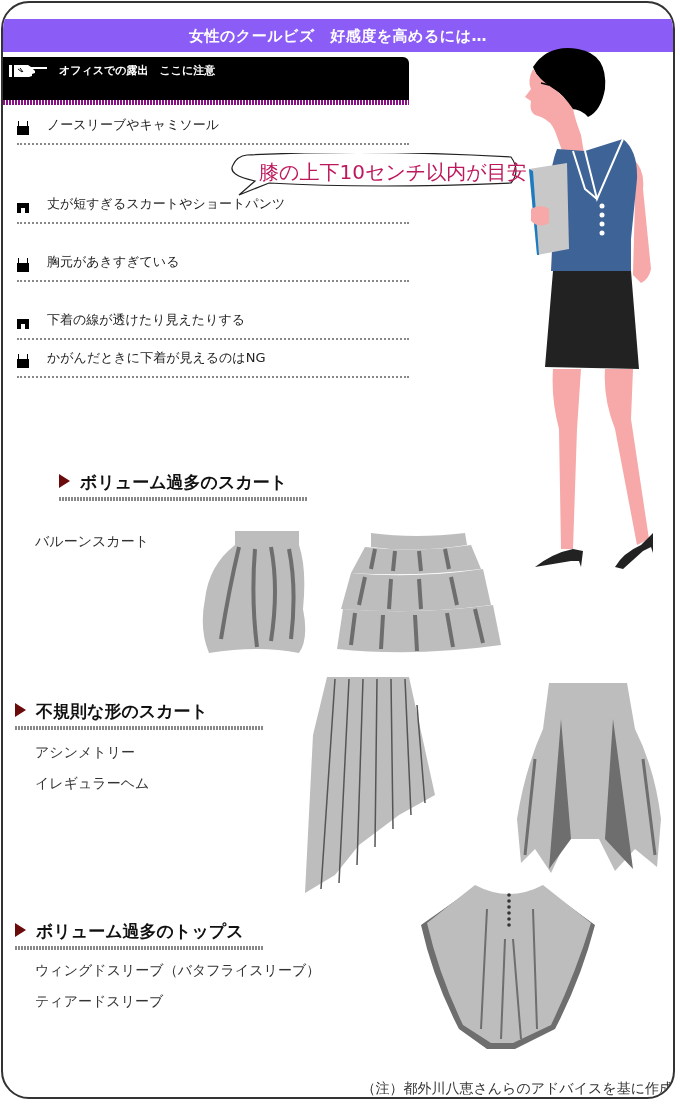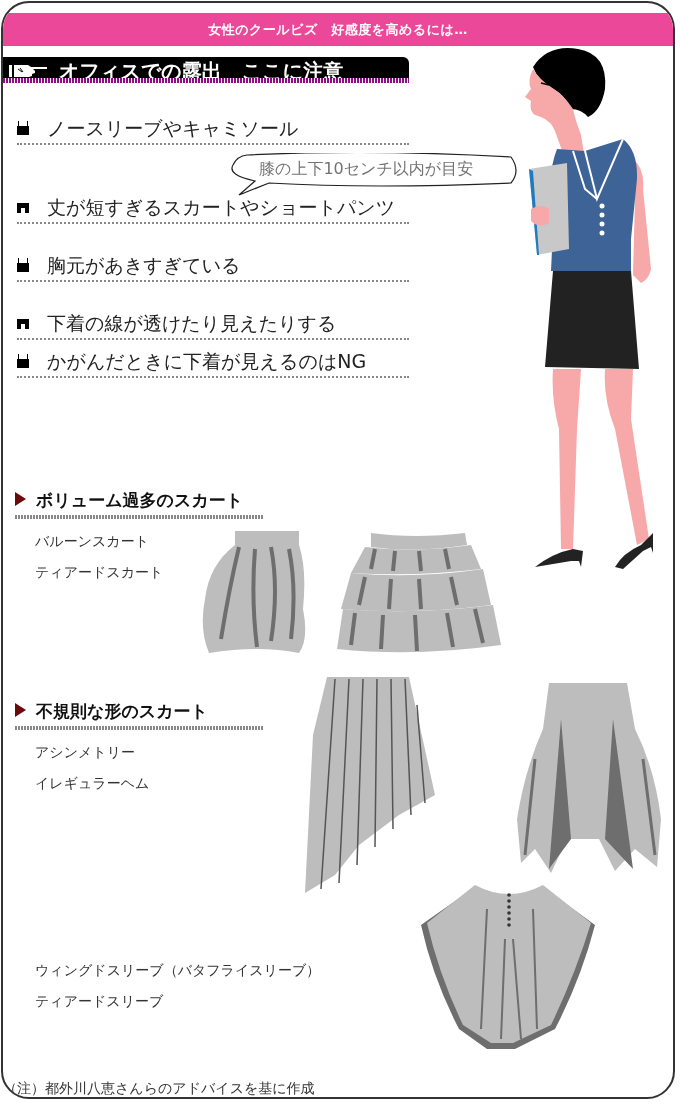--- a/index.html
+++ b/index.html
@@ -1,33 +1,33 @@
 <!DOCTYPE html>
 <html><head>
 <meta charset="utf-8">
 <style>
   html,body{margin:0;padding:0;background:#fff;}
   body{width:680px;height:1104px;position:relative;overflow:hidden;font-family:"DejaVu Sans","Liberation Sans",sans-serif;color:#222;}
   .frame{position:absolute;left:1px;top:1px;width:674px;height:1098px;border:2px solid #333;border-radius:28px;box-sizing:border-box;overflow:hidden;background:#fff;}
-  .titlebar{position:absolute;left:0;top:10px;width:100%;height:33px;background:#ec4899;color:#fff;text-align:center;font-weight:bold;font-size:13px;line-height:34px;letter-spacing:0.5px;}
-  .sec-header{position:absolute;left:0;height:21px;background:#000;color:#fff;font-weight:bold;font-size:20px;line-height:28px;border-top-right-radius:6px;}
+  .titlebar{position:absolute;left:0;top:16px;width:100%;height:33px;background:#8b5cf6;color:#fff;text-align:center;font-weight:bold;font-size:15px;line-height:34px;letter-spacing:0.5px;}
+  .sec-header{position:absolute;left:0;height:43px;background:#000;color:#fff;font-weight:bold;font-size:11px;line-height:28px;border-top-right-radius:6px;}
   .sec-header .hand{position:absolute;left:6px;top:5px;width:40px;height:18px;}
   .sec-header .label{position:absolute;left:56px;top:0;white-space:nowrap;}
   .sec-header .stripe{position:absolute;left:0;bottom:-5px;width:100%;height:5px;background:repeating-linear-gradient(90deg,#8a0f87 0 2px,#fff 2px 3px);}
   .warn-item{position:absolute;left:14px;width:392px;height:28px;}
   .warn-item .ico{position:absolute;left:0;top:6px;width:12px;height:14px;}
-  .warn-item .txt{position:absolute;left:30px;top:1px;font-size:19px;color:#222;white-space:nowrap;}
+  .warn-item .txt{position:absolute;left:30px;top:1px;font-size:13px;color:#222;white-space:nowrap;}
   .warn-item .dots{position:absolute;left:0;bottom:-2px;width:100%;border-bottom:2px dotted #888;}
   .bubble{position:absolute;left:226px;top:150px;width:290px;height:34px;}
-  .bubble .txt{position:absolute;left:30px;top:6px;font-size:16px;white-space:nowrap;color:#737373;}
+  .bubble .txt{position:absolute;left:30px;top:6px;font-size:20px;white-space:nowrap;color:#be185d;}
   .sub-head{position:absolute;left:12px;font-size:17px;font-weight:bold;color:#111;}
   .sub-head .tri{display:inline-block;width:0;height:0;border-top:7px solid transparent;border-bottom:7px solid transparent;border-left:11px solid #6a0a0a;margin-right:10px;vertical-align:middle;position:relative;top:-2px;}
   .sub-head .line{position:absolute;left:0;top:26px;height:4px;background:repeating-linear-gradient(90deg,#888 0 2px,#fff 2px 3px);}
   .design-item{position:absolute;left:32px;font-size:14px;color:#333;white-space:nowrap;}
-  .note{position:absolute;left:0;width:100%;top:1077px;text-align:left;font-size:14px;color:#333;}
+  .note{position:absolute;left:0;width:100%;top:1077px;text-align:right;font-size:14px;color:#333;}
   svg{display:block;}
 </style>
 </head>
 <body>
 
 <div class="frame">
 
   <div class="titlebar">女性のクールビズ　好感度を高めるには…</div>
 
   <div class="sec-header" style="top:54px;width:406px;">
@@ -111,26 +111,25 @@
     <path d="M60 232 L138 232 L146 330 L52 328 Z" fill="#222"></path>
 
     <path d="M60 330 L88 330 L84 390 L80 510 L68 510 L66 390 Q58 360 60 330Z" fill="#f7a8a8"></path>
     <path d="M112 330 L140 330 L138 380 L156 500 L144 506 L122 390 Q110 360 112 330Z" fill="#f7a8a8"></path>
 
     <path d="M42 528 Q60 514 80 510 L90 512 L88 528 L86 522 L78 522 Z" fill="#222"></path>
     <path d="M122 528 Q130 514 148 506 L160 494 L160 514 L158 508 L150 512 L130 530 Z" fill="#222"></path>
   </svg>
 
 
-  <div class="sub-head" style="top:486px;">
+  <div class="sub-head" style="top:468px;margin-left:44px;">
     <span class="tri"></span><span>ボリューム過多のスカート</span>
     <div class="line" style="width:248px;"></div>
   </div>
   <div class="design-item" style="top:530px;">バルーンスカート</div>
-  <div class="design-item" style="top:561px;">ティアードスカート</div>
 
   <svg style="position:absolute;left:196px;top:526px;" width="110" height="126" viewBox="0 0 110 126">
     <rect x="36" y="2" width="64" height="14" fill="#bdbdbd"></rect>
     <path d="M36 16 L100 16 Q108 40 104 80 Q110 110 100 124 Q60 116 10 124 Q0 100 6 70 Q10 36 36 16Z" fill="#bdbdbd"></path>
     <path d="M40 18 Q30 60 22 110 M56 20 Q52 70 58 118 M72 18 Q80 60 72 112 M90 20 Q98 60 92 110" stroke="#6e6e6e" stroke-width="4" fill="none"></path>
   </svg>
   <svg style="position:absolute;left:332px;top:530px;" width="170" height="124" viewBox="0 0 170 124">
     <path d="M36 0 Q80 6 130 0 L132 12 Q80 20 36 14Z" fill="#bdbdbd"></path>
     <path d="M30 14 Q80 20 136 12 L146 36 Q80 44 16 40Z" fill="#bdbdbd"></path>
     <path d="M16 40 Q80 46 148 36 L156 72 Q80 82 6 76Z" fill="#bdbdbd"></path>
@@ -148,20 +147,24 @@
   <svg style="position:absolute;left:296px;top:672px;" width="140" height="224" viewBox="0 0 140 224">
     <path d="M28 2 L110 2 L136 120 L100 140 L60 170 L36 200 L6 218 L14 60Z" fill="#bdbdbd"></path>
     <path d="M36 4 L22 214 M50 4 L40 208 M64 4 L58 190 M78 4 L76 172 M92 4 L94 154 M106 4 L112 140 M118 30 L126 128" stroke="#555" stroke-width="1.5"></path>
   </svg>
   <svg style="position:absolute;left:512px;top:676px;" width="150" height="196" viewBox="0 0 150 196">
     <path d="M34 4 L112 4 L120 50 Q140 90 146 140 L142 188 L120 170 L100 192 L84 160 L52 160 L36 194 L20 170 L6 184 L2 140 Q10 90 28 50Z" fill="#bdbdbd"></path>
     <path d="M46 40 L34 190 L56 160Z M98 40 L118 190 L90 160Z" fill="#6e6e6e"></path>
     <path d="M20 80 L10 176 M128 80 L140 176" stroke="#6e6e6e" stroke-width="3"></path>
   </svg>
 
+  <div class="sub-head" style="top:917px;">
+    <span class="tri"></span><span>ボリューム過多のトップス</span>
+    <div class="line" style="width:248px;"></div>
+  </div>
   <div class="design-item" style="top:959px;">ウィングドスリーブ（バタフライスリーブ）</div>
   <div class="design-item" style="top:990px;">ティアードスリーブ</div>
 
   <svg style="position:absolute;left:412px;top:876px;" width="190" height="176" viewBox="0 0 190 176">
     <path d="M60 8 Q94 26 128 8 L180 46 Q166 100 140 150 L100 170 L72 170 L44 150 Q18 100 6 46Z" fill="#6e6e6e"></path>
     <path d="M60 6 Q94 24 128 6 L176 44 Q160 96 136 146 L98 164 L76 164 L48 146 Q24 96 12 44Z" fill="#bdbdbd"></path>
     <path d="M72 30 L66 150 M118 30 L122 150 M90 60 L86 160 M98 60 L106 160" stroke="#6e6e6e" stroke-width="2"></path>
     <circle cx="94" cy="16" r="1.8" fill="#333"></circle>
       <circle cx="94" cy="22" r="1.8" fill="#333"></circle>
       <circle cx="94" cy="28" r="1.8" fill="#333"></circle>

